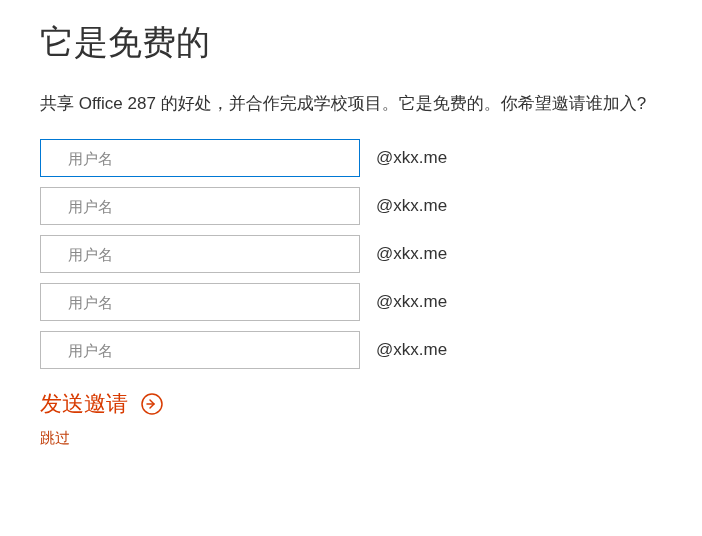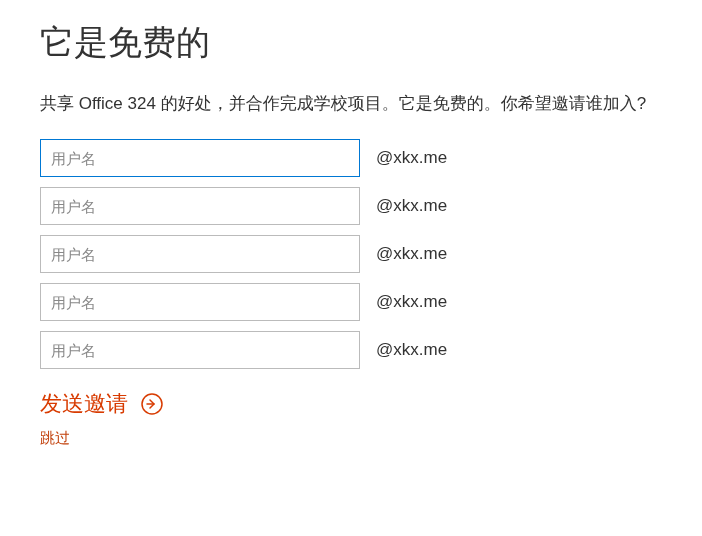--- a/index.html
+++ b/index.html
@@ -29,21 +29,21 @@
     }
     .input-row {
       display: flex;
       align-items: center;
       margin-bottom: 10px;
     }
     .username-input {
       width: 320px;
       height: 38px;
       border: 1px solid #bbb;
-      padding: 0 10px;
+      padding: 0 27px;
       font-size: 15px;
       font-family: inherit;
       color: #666;
       outline: none;
     }
     .username-input.focused {
       border: 1px solid #0078d4;
     }
     .username-input::placeholder {
       color: #888;
@@ -86,21 +86,21 @@
       color: #c2410c;
       text-decoration: none;
       cursor: pointer;
     }
   </style>
 </head>
 <body>
 
 <h1 class="heading">它是免费的</h1>
 
-<p class="description">共享 Office 324 的好处，并合作完成学校项目。它是免费的。你希望邀请谁加入?</p>
+<p class="description">共享 Office 287 的好处，并合作完成学校项目。它是免费的。你希望邀请谁加入?</p>
 
 <div>
   <div class="input-row">
     <input type="text" class="username-input focused" placeholder="用户名" style="">
     <span class="domain-suffix">@xkx.me</span>
   </div>
   <div class="input-row">
     <input type="text" class="username-input" placeholder="用户名" style="">
     <span class="domain-suffix">@xkx.me</span>
   </div>

